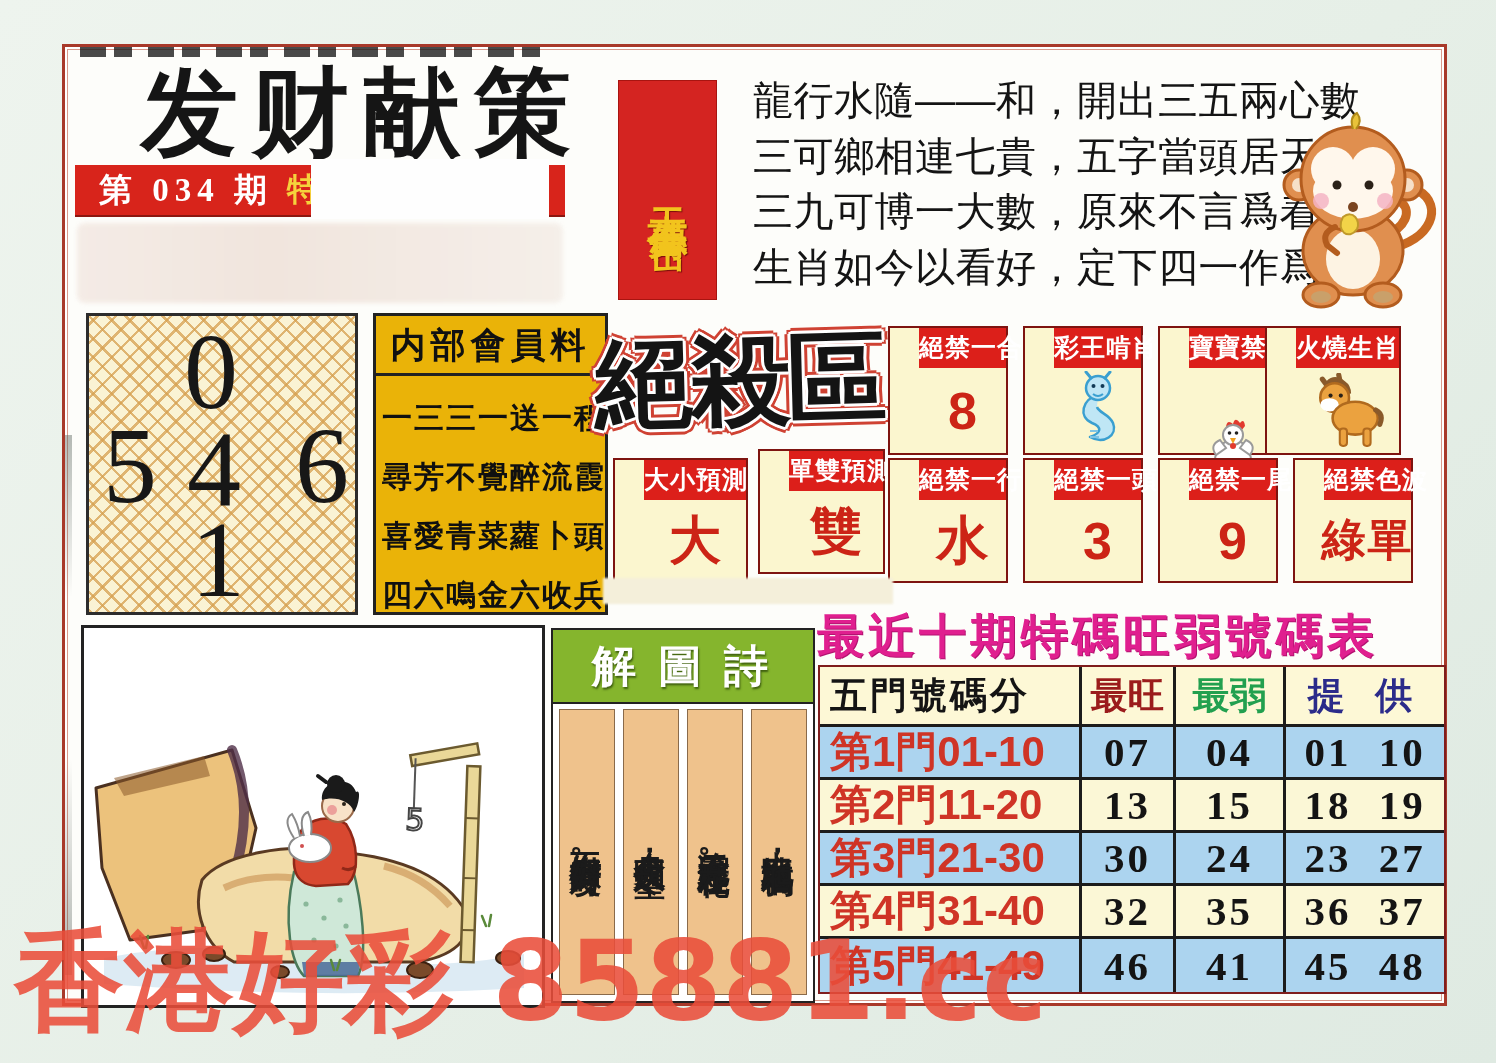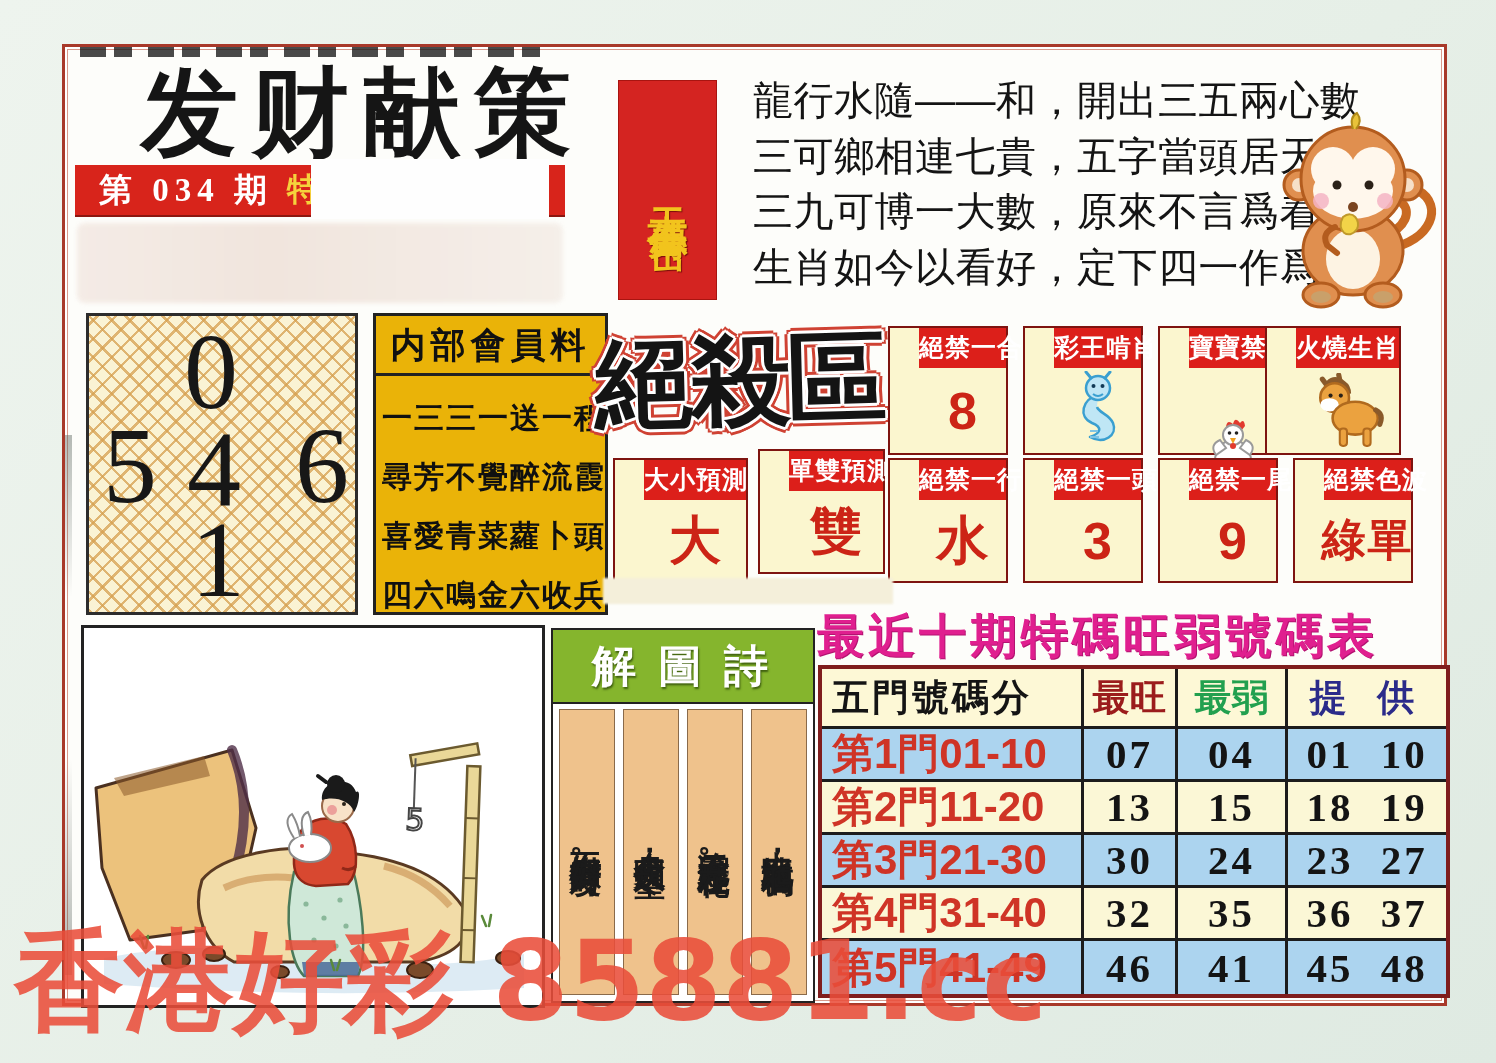--- a/index.html
+++ b/index.html
@@ -105,21 +105,21 @@
   }
   .card-body{flex:1;display:flex;align-items:center;justify-content:center;}
   .card-val{color:#cc2416;font-weight:700;font-size:52px;font-family:"Liberation Sans",sans-serif;white-space:nowrap;}
   .card-val.small{font-size:44px;letter-spacing:2px;}
   
   .hot-heading{
     left:752px;top:558px;font-size:47px;font-weight:900;color:#e01f8f;
     letter-spacing:4px;white-space:nowrap;font-family:"Liberation Sans",sans-serif;
     text-shadow:1px 1px 0 #b21370;
   }
-  .htable{left:753px;top:618px;border:4px solid #7f1d1d;background:#fdf8d6;}
+  .htable{left:753px;top:618px;border:2px solid #7f1d1d;background:#fdf8d6;}
   .hrow{display:flex;}
   .hc{
     box-sizing:border-box;border-right:3px solid #1c1c1c;border-bottom:3px solid #1c1c1c;
     display:flex;align-items:center;justify-content:center;height:53px;
   }
   .hrow .hc:last-child{border-right:none;}
   .hrow:last-child .hc{border-bottom:none;}
   .c0{width:262px;justify-content:flex-start;padding-left:10px;}
   .c1{width:94px;}
   .c2{width:110px;}

